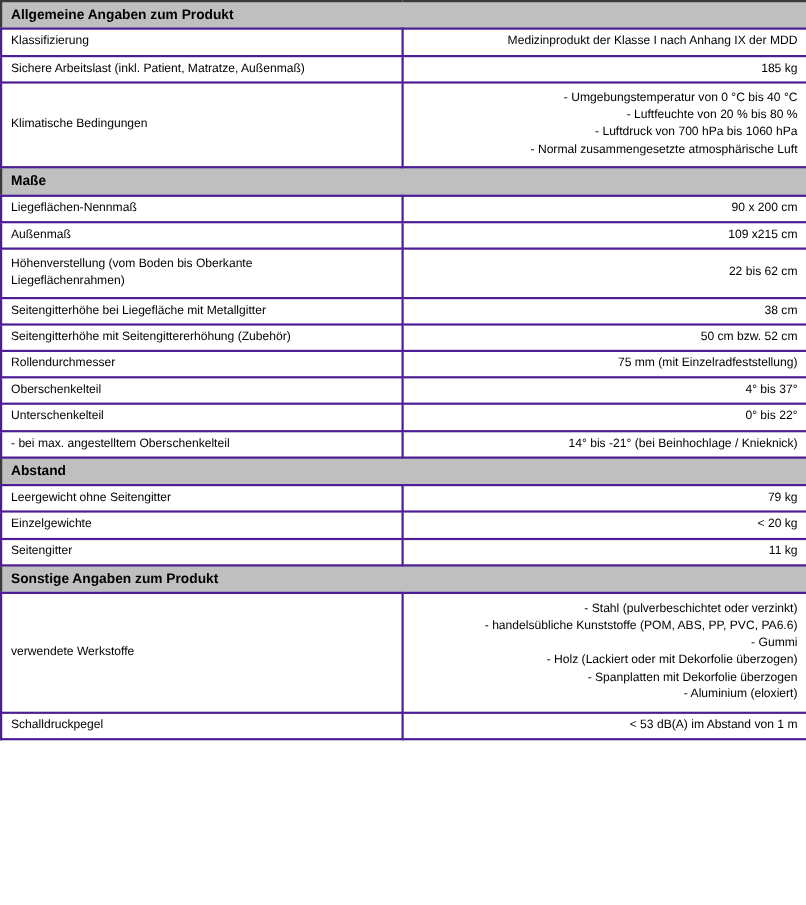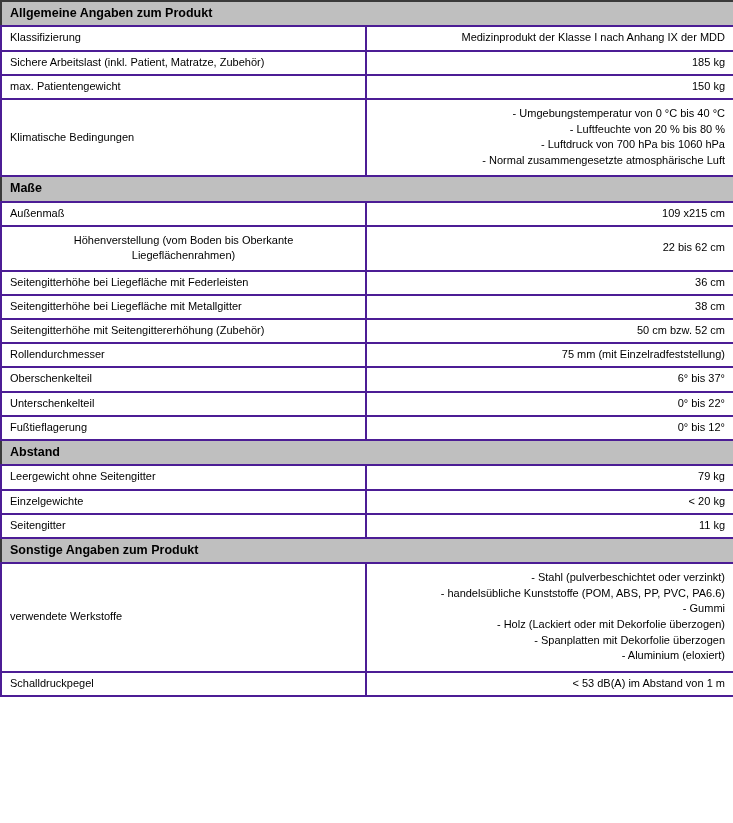--- a/index.html
+++ b/index.html
@@ -67,97 +67,92 @@
   
   tr.tall-row > td {
     padding-top: 6px;
     padding-bottom: 7px;
   }
 
   .label-wrap {
     display: block;
     line-height: 1.35;
     white-space: pre-line;
-    text-align: center;
   }
 </style>
 </head>
 <body>
 
 <table id="spec-table">
   <colgroup>
     <col class="col-label">
     <col class="col-value">
   </colgroup>
   <tbody>
       <tr class="section-row">
         <th colspan="2">Allgemeine Angaben zum Produkt</th>
       </tr>
       <tr class="data-row">
         <td class="cell-label"><span>Klassifizierung</span></td>
         <td class="cell-value"><span>Medizinprodukt der Klasse I nach Anhang IX der MDD</span></td>
       </tr>
       <tr class="data-row">
-        <td class="cell-label"><span>Sichere Arbeitslast (inkl. Patient, Matratze, Zubehör)</span></td>
+        <td class="cell-label"><span>Sichere Arbeitslast (inkl. Patient, Matratze, Außenmaß)</span></td>
         <td class="cell-value"><span>185 kg</span></td>
-      </tr>
-      <tr class="data-row">
-        <td class="cell-label"><span>max. Patientengewicht</span></td>
-        <td class="cell-value"><span>150 kg</span></td>
       </tr>
       <tr class="data-row tall-row">
         <td class="cell-label"><span>Klimatische Bedingungen</span></td>
         <td class="cell-value">
           <span class="list-lines">- Umgebungstemperatur von 0 °C bis 40 °C
 - Luftfeuchte von 20 % bis 80 %
 - Luftdruck von 700 hPa bis 1060 hPa
 - Normal zusammengesetzte atmosphärische Luft</span>
         </td>
       </tr>
       <tr class="section-row">
         <th colspan="2">Maße</th>
       </tr>
       <tr class="data-row">
+        <td class="cell-label"><span>Liegeflächen-Nennmaß</span></td>
+        <td class="cell-value"><span>90 x 200 cm</span></td>
+      </tr>
+      <tr class="data-row">
         <td class="cell-label"><span>Außenmaß</span></td>
         <td class="cell-value"><span>109 x215 cm</span></td>
       </tr>
       <tr class="data-row tall-row">
         <td class="cell-label">
           <span class="label-wrap">Höhenverstellung (vom Boden bis Oberkante
 Liegeflächenrahmen)</span>
         </td>
         <td class="cell-value"><span>22 bis 62 cm</span></td>
-      </tr>
-      <tr class="data-row">
-        <td class="cell-label"><span>Seitengitterhöhe bei Liegefläche mit Federleisten</span></td>
-        <td class="cell-value"><span>36 cm</span></td>
       </tr>
       <tr class="data-row">
         <td class="cell-label"><span>Seitengitterhöhe bei Liegefläche mit Metallgitter</span></td>
         <td class="cell-value"><span>38 cm</span></td>
       </tr>
       <tr class="data-row">
         <td class="cell-label"><span>Seitengitterhöhe mit Seitengittererhöhung (Zubehör)</span></td>
         <td class="cell-value"><span>50 cm bzw. 52 cm</span></td>
       </tr>
       <tr class="data-row">
         <td class="cell-label"><span>Rollendurchmesser</span></td>
         <td class="cell-value"><span>75 mm (mit Einzelradfeststellung)</span></td>
       </tr>
       <tr class="data-row">
         <td class="cell-label"><span>Oberschenkelteil</span></td>
-        <td class="cell-value"><span>6° bis 37°</span></td>
+        <td class="cell-value"><span>4° bis 37°</span></td>
       </tr>
       <tr class="data-row">
         <td class="cell-label"><span>Unterschenkelteil</span></td>
         <td class="cell-value"><span>0° bis 22°</span></td>
       </tr>
       <tr class="data-row">
-        <td class="cell-label"><span>Fußtieflagerung</span></td>
-        <td class="cell-value"><span>0° bis 12°</span></td>
+        <td class="cell-label"><span> - bei max. angestelltem Oberschenkelteil</span></td>
+        <td class="cell-value"><span>14° bis -21° (bei Beinhochlage / Knieknick)</span></td>
       </tr>
       <tr class="section-row">
         <th colspan="2">Abstand</th>
       </tr>
       <tr class="data-row">
         <td class="cell-label"><span>Leergewicht ohne Seitengitter</span></td>
         <td class="cell-value"><span>79 kg</span></td>
       </tr>
       <tr class="data-row">
         <td class="cell-label"><span>Einzelgewichte</span></td>

